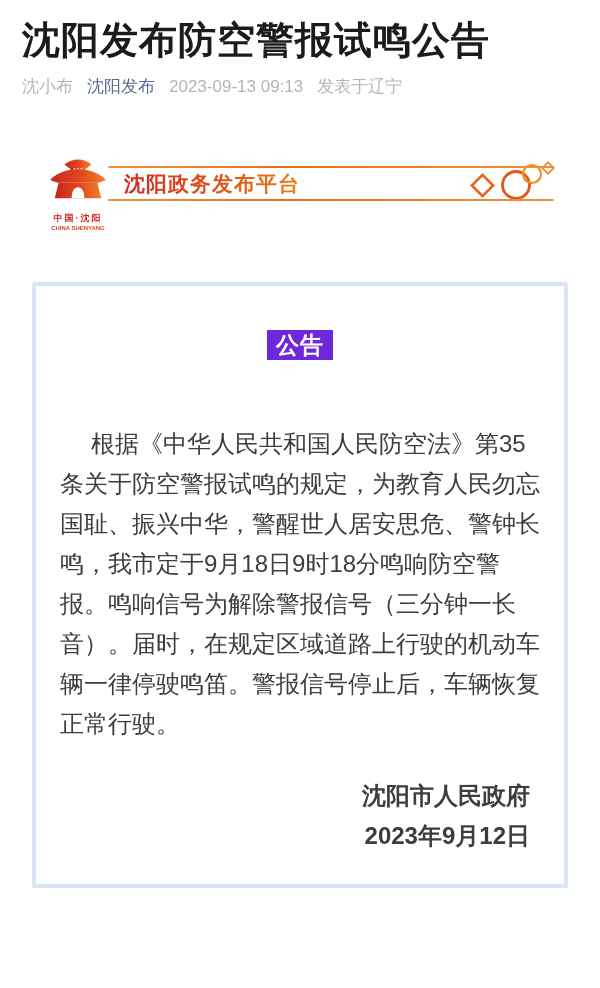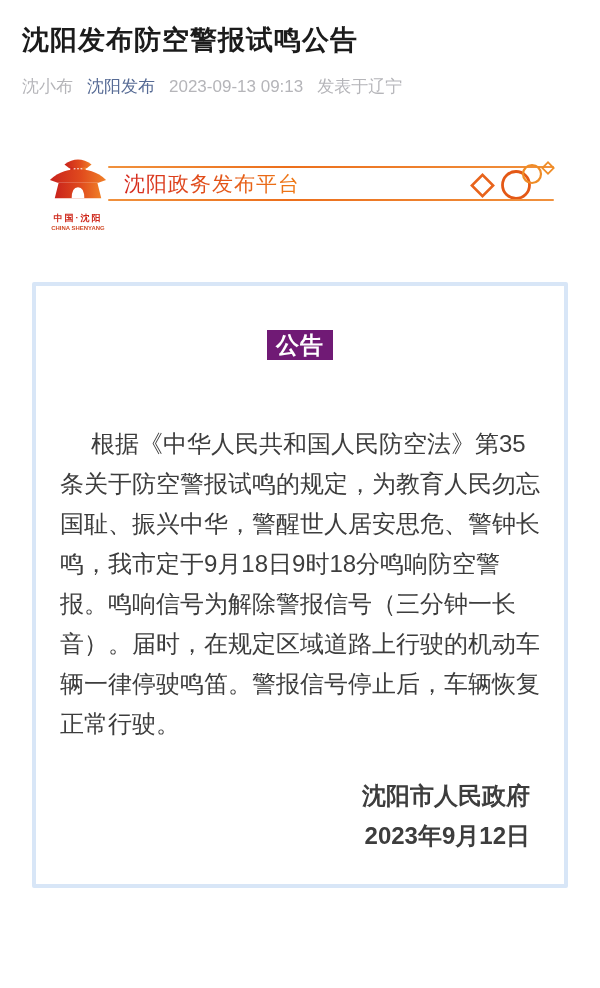--- a/index.html
+++ b/index.html
@@ -7,21 +7,21 @@
   body {
     width: 600px;
     min-height: 988px;
     margin: 0 auto;
     font-family: "Liberation Sans", "DejaVu Sans", sans-serif;
     color: #1c1c1c;
     overflow: hidden;
   }
   .header { padding: 20px 22px 0 22px; }
   .title {
-    font-size: 27px;
+    font-size: 38px;
     line-height: 41px;
     font-weight: 700;
     letter-spacing: 1px;
     color: #1b1b1b;
   }
   .byline {
     margin-top: 14px;
     font-size: 17px;
     display: flex;
     align-items: center;
@@ -53,21 +53,21 @@
     display: flex; align-items: center; padding-left: 16px;
   }
   .strip::before, .strip::after {
     content: ""; position: absolute; left: 0; right: 0; height: 2px;
     background: linear-gradient(90deg, #f0913d, #ec6f1c 40%, #f0913d);
     border-radius: 1px;
   }
   .strip::before { top: 0; }
   .strip::after { bottom: 0; }
   .platform-cn {
-    font-size: 21px; font-weight: 400; letter-spacing: 1px; color: #e9560e;
+    font-size: 21px; font-weight: 700; letter-spacing: 1px; color: #e9560e;
     white-space: nowrap;
     text-align: center;
   }
   @supports ((-webkit-background-clip: text) or (background-clip: text)) {
     .platform-cn {
       background: linear-gradient(90deg, #d5281e, #ef7a14);
       -webkit-background-clip: text; background-clip: text;
       color: transparent;
     }
   }
@@ -82,21 +82,21 @@
   .notice-box {
     margin: 54px 32px 28px 32px;
     border: 4px solid #d8e6f7;
     border-radius: 2px;
     background: #ffffff;
     padding: 44px 24px 28px 24px;
   }
   .badge {
     width: -moz-fit-content; width: fit-content;
     margin: 0 auto 64px auto;
-    background: #701a75;
+    background: #6d28d9;
     color: #ffffff;
     font-size: 23px;
     font-weight: 700;
     line-height: 30px;
     padding: 0 9px;
     letter-spacing: 1px;
   }
   .notice-text {
     font-size: 24px;
     line-height: 40px;

